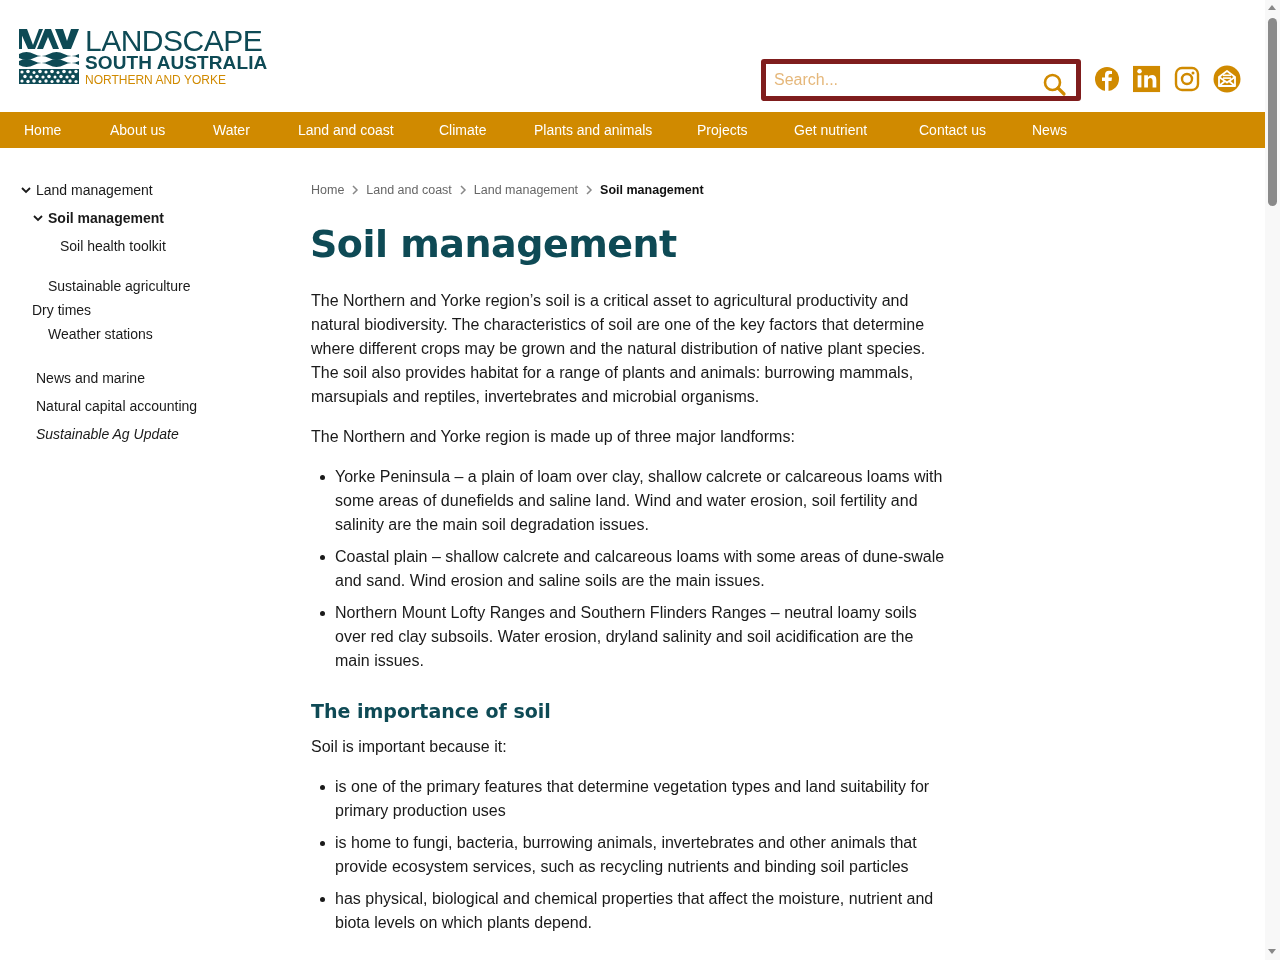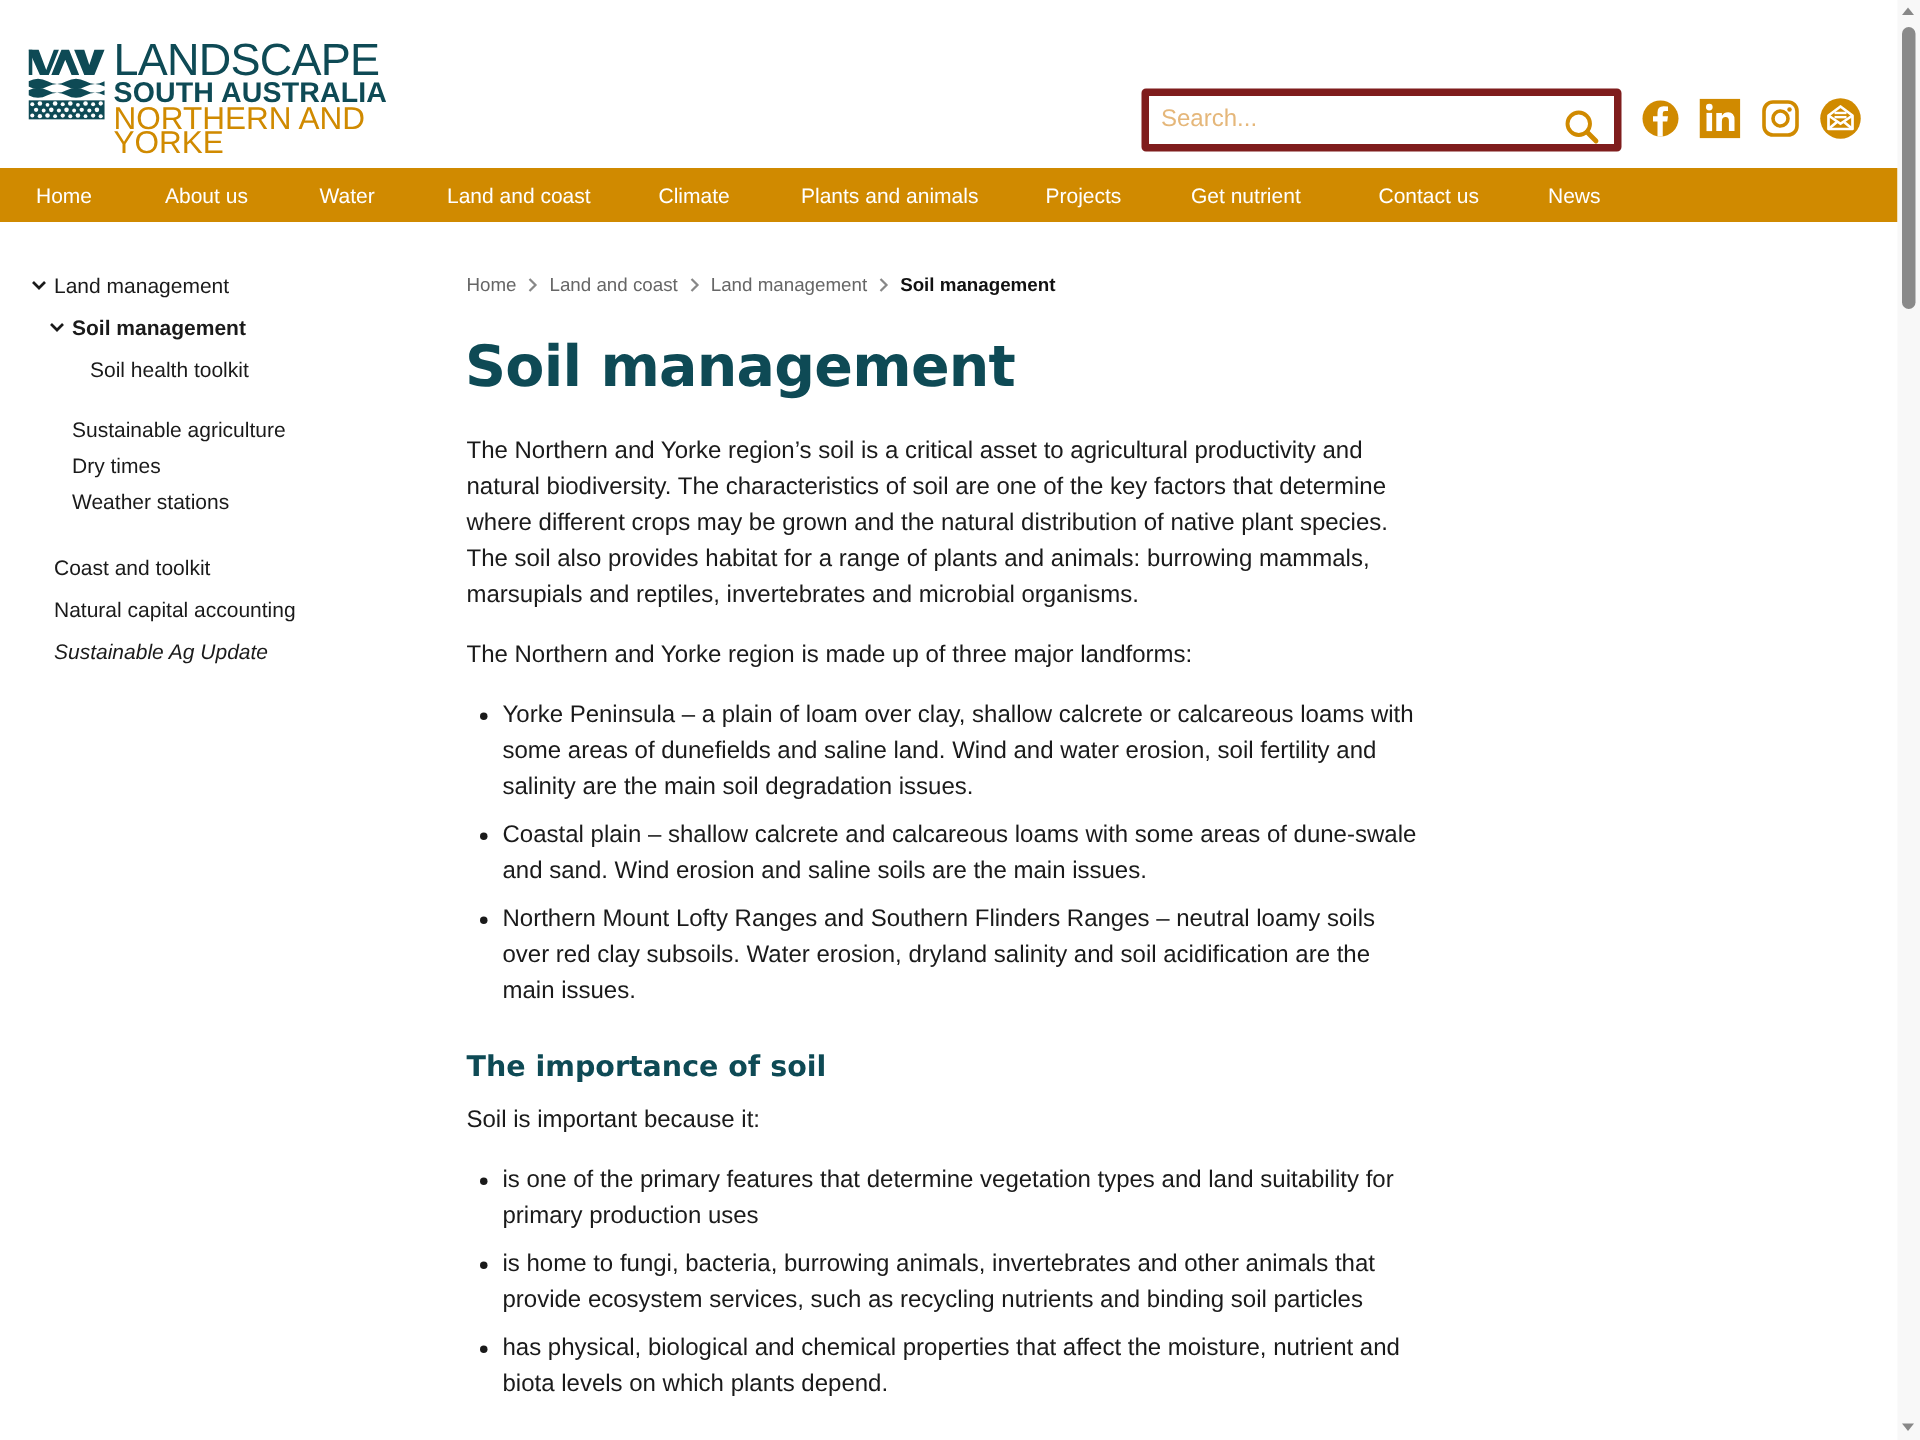--- a/index.html
+++ b/index.html
@@ -6,21 +6,21 @@
     html, body { width: 1280px; height: 960px; overflow: hidden; background: #ffffff; }
     body { font-family: "DejaVu Sans", "Liberation Sans", sans-serif; color: #1a1a1a; position: relative; }
 
     
     .header { position: absolute; left: 0; top: 0; width: 1265px; height: 112px; background: #fff; }
     .logo { position: absolute; left: 19px; top: 27px; width: 265px; height: 60px; display: flex; align-items: flex-start; }
     .logo-mark { width: 60px; height: 57px; }
     .logo-text { margin-left: 6px; line-height: 1; }
     .logo-line1 { font-family: "Liberation Sans", sans-serif; font-weight: 400; font-size: 30px; color: #0e4a55; letter-spacing: -0.5px; line-height: 27px; }
     .logo-line2 { font-family: "Liberation Sans", sans-serif; font-weight: 700; font-size: 19px; color: #0e4a55; line-height: 18px; letter-spacing: 0.1px; }
-    .logo-line3 { font-family: "Liberation Sans", sans-serif; font-weight: 400; font-size: 21px; color: #d08a00; line-height: 16px; letter-spacing: 0px; }
+    .logo-line3 { font-family: "Liberation Sans", sans-serif; font-weight: 400; font-size: 12px; color: #d08a00; line-height: 16px; letter-spacing: 0px; }
 
     .search { position: absolute; left: 761px; top: 59px; width: 320px; height: 42px; border: 5px solid #7f1d1d; border-radius: 3px; background: #fff; display: flex; align-items: center; }
     .search input { border: none; outline: none; font-family: "Liberation Sans", sans-serif; font-size: 16px; padding-left: 8px; width: 270px; height: 38px; color: #333; background: transparent; }
     .search input::placeholder { color: #e5b77a; }
     .search-btn { position: absolute; right: 8px; top: 8px; width: 26px; height: 26px; cursor: pointer; }
 
     .social { position: absolute; left: 1093px; top: 64px; display: flex; gap: 12px; }
     .social .ico { width: 28px; height: 30px; display: flex; align-items: center; justify-content: center; cursor: pointer; }
 
     
@@ -179,28 +179,28 @@
         <polyline points="2,4 6,8 10,4" fill="none" stroke="#1a1a1a" stroke-width="1.8"></polyline>
       </svg>
     <span>Soil management</span>
   </div>
   <div class="side-item" style="left:60px;top:90px;">
     <span>Soil health toolkit</span>
   </div>
   <div class="side-item" style="left:48px;top:130px;">
     <span>Sustainable agriculture</span>
   </div>
-  <div class="side-item" style="left:48px;top:154px;align-items:flex-end;">
+  <div class="side-item" style="left:32px;top:154px;align-items:flex-end;">
     <span>Dry times</span>
   </div>
   <div class="side-item" style="left:48px;top:178px;">
     <span>Weather stations</span>
   </div>
   <div class="side-item" style="left:36px;top:222px;">
-    <span>Coast and toolkit</span>
+    <span>News and marine</span>
   </div>
   <div class="side-item" style="left:36px;top:250px;">
     <span>Natural capital accounting</span>
   </div>
   <div class="side-item" style="left:36px;top:278px;font-style:italic;">
     <span>Sustainable Ag Update</span>
   </div>
 </aside>
 
 <div class="breadcrumb">

